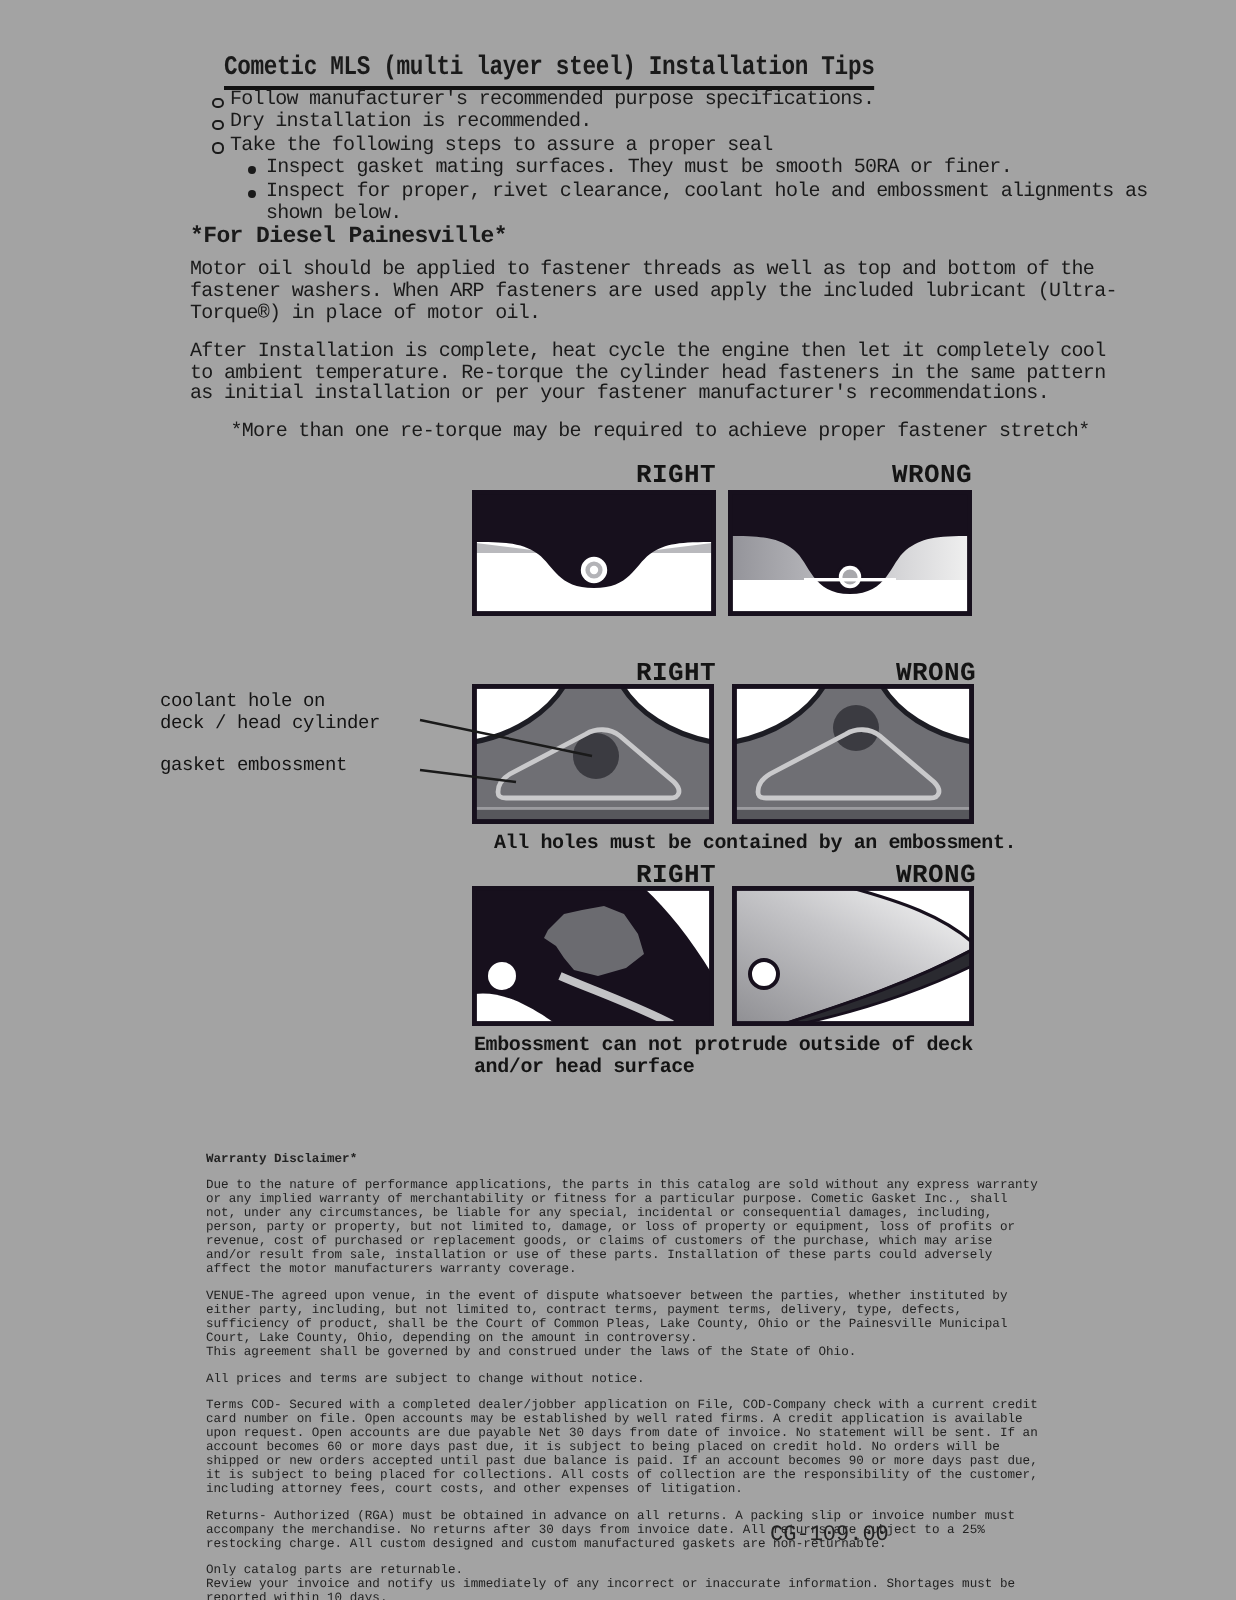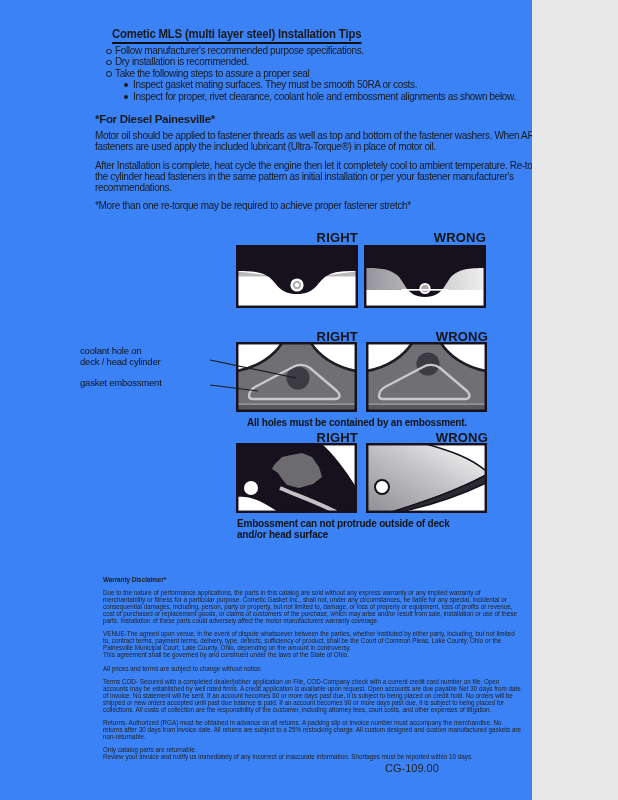--- a/index.html
+++ b/index.html
@@ -1,37 +1,37 @@
 <!DOCTYPE html>
 <html><head>
 <meta charset="utf-8">
 <style>
   html,body{margin:0;padding:0;}
   body{background:#e8e8e8;}
-  .page{position:relative;width:532px;height:800px;background:#3b82f6;overflow:hidden;
-        font-family:Liberation Sans, sans-serif;color:#1a1a1a;}
+  .page{position:relative;width:618px;height:800px;background:#a3a3a3;overflow:hidden;
+        font-family:Liberation Mono, monospace;color:#1a1a1a;}
   .abs{position:absolute;}
 
   
   .title-wrap{left:112px;top:24px;transform:scaleX(0.84);transform-origin:left top;white-space:nowrap;}
   .title{display:inline-block;font-size:13.5px;font-weight:bold;letter-spacing:-0.2px;
          border-bottom:2px solid #111;padding-bottom:1px;}
 
   
   .tips{left:105px;top:45px;width:480px;font-size:10px;letter-spacing:-0.35px;line-height:11.4px;}
   .b-row{position:relative;padding-left:10px;}
   .b-row.sub{padding-left:28px;}
   .obullet{position:absolute;left:1px;top:3.5px;width:3.5px;height:3.5px;border:1px solid #1a1a1a;border-radius:50%;}
   .fbullet{position:absolute;left:19px;top:4px;width:4px;height:4px;background:#1a1a1a;border-radius:50%;}
 
   
   .diesel{left:95px;top:114px;width:470px;font-size:10px;letter-spacing:-0.35px;line-height:10.9px;}
   .diesel h2{font-size:11.5px;font-weight:bold;margin:0 0 6px 0;letter-spacing:-0.3px;}
   .diesel p{margin:0 0 8px 0;}
-  .diesel .note{margin-top:6px;}
+  .diesel .note{margin-top:6px;text-align:center;}
 
   
   .dlabel{width:122px;text-align:right;font-size:13px;font-weight:bold;letter-spacing:0.2px;color:#141414;}
   .dcaption{font-size:10px;font-weight:bold;letter-spacing:-0.2px;color:#141414;line-height:11px;}
   .panel{display:block;}
   .ann{font-size:9.5px;letter-spacing:-0.2px;line-height:10.5px;color:#141414;}
 
   
   .disclaimer{left:103px;top:576px;width:598px;transform:scale(0.7);transform-origin:left top;
               font-size:9px;line-height:10px;letter-spacing:0;color:#222;}
@@ -58,21 +58,21 @@
     <div class="b-row">
       <span class="obullet"></span>
       <span>Dry installation is recommended.</span>
     </div>
     <div class="b-row">
       <span class="obullet"></span>
       <span>Take the following steps to assure a proper seal</span>
     </div>
     <div class="b-row sub">
       <span class="fbullet"></span>
-      <span>Inspect gasket mating surfaces.  They must be smooth 50RA or costs.</span>
+      <span>Inspect gasket mating surfaces.  They must be smooth 50RA or finer.</span>
     </div>
     <div class="b-row sub">
       <span class="fbullet"></span>
       <span>Inspect for proper, rivet clearance, coolant hole and embossment alignments as shown below.</span>
     </div>
   </div>
 
   <div class="abs diesel">
     <h2>*For Diesel Painesville*</h2>
     <p>Motor oil should be applied to fastener threads as well as top and bottom of the fastener washers. When ARP fasteners are used apply the included lubricant (Ultra-Torque®) in place of motor oil.</p>

